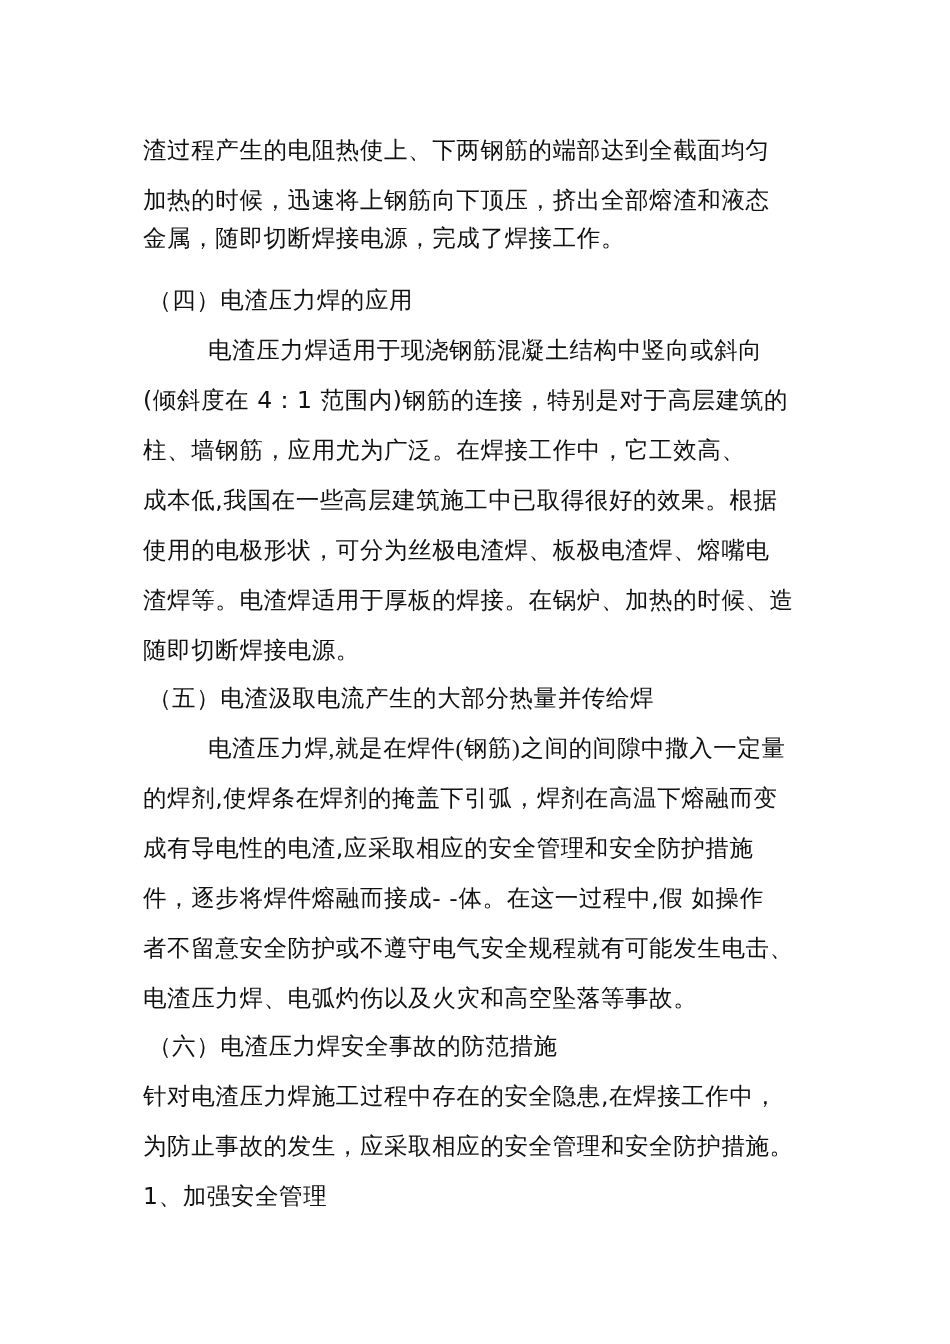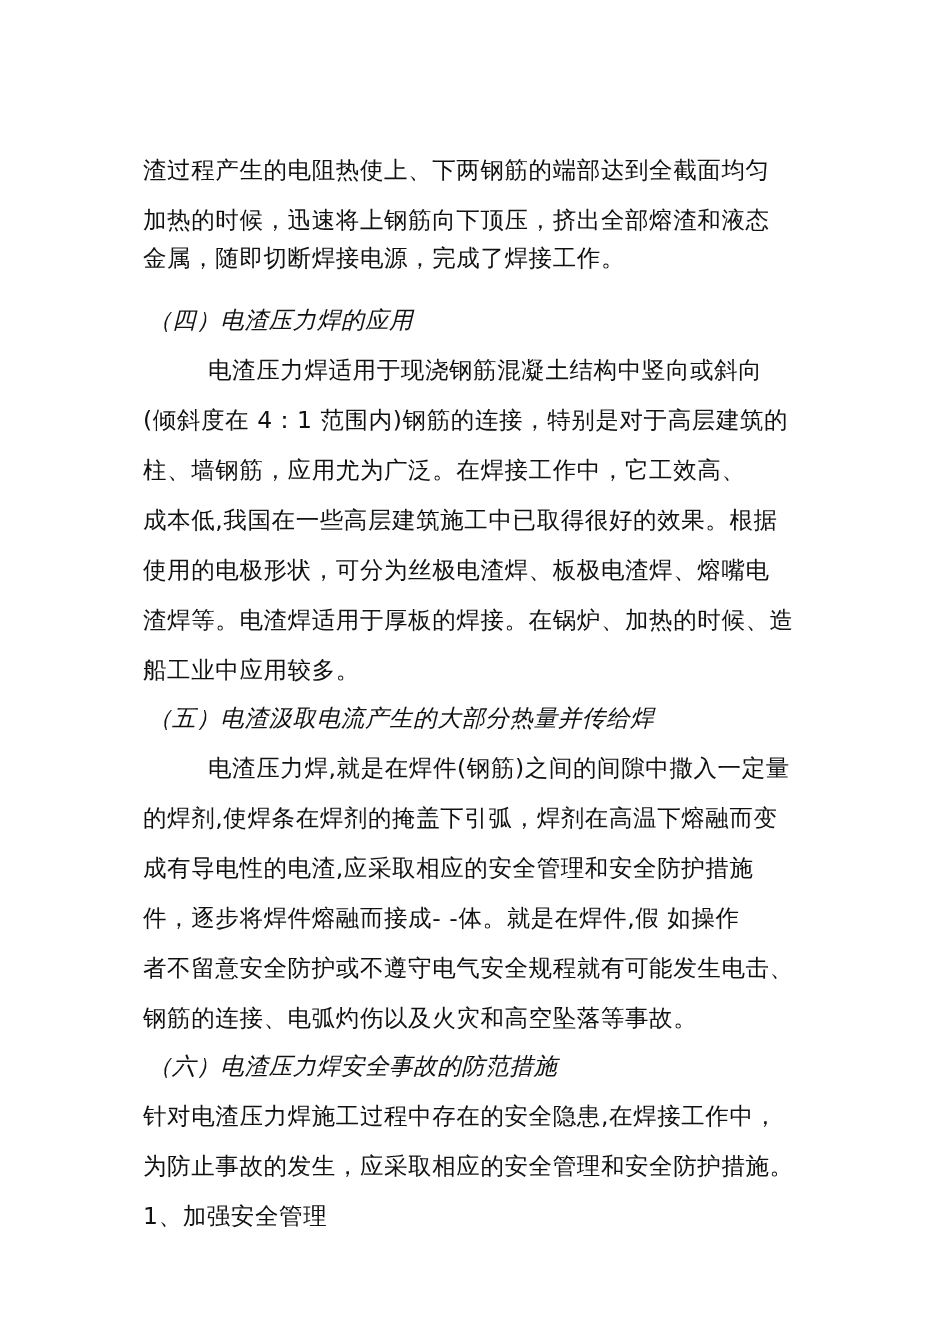--- a/index.html
+++ b/index.html
@@ -15,52 +15,51 @@
       font-family: "DejaVu Sans", "Liberation Sans", sans-serif;
       color: #111111;
     }
     .line {
       position: absolute;
       left: 143px;
       font-size: 23.5px;
       line-height: 30px;
       white-space: nowrap;
       letter-spacing: 0.6px;
-      margin-top: 20px;
     }
     .heading {
       left: 148px;
-      font-style: italic;
     }
     .indent {
       left: 208px;
+      font-family: Liberation Serif, serif;
     }
   </style>
 </head>
 <body>
 
 <div>
   <div class="line" style="top:135px">渣过程产生的电阻热使上、下两钢筋的端部达到全截面均匀</div>
   <div class="line" style="top:185px">加热的时候，迅速将上钢筋向下顶压，挤出全部熔渣和液态</div>
   <div class="line" style="top:223px">金属，随即切断焊接电源，完成了焊接工作。</div>
 
   <div class="line heading" style="top:285px">（四）电渣压力焊的应用</div>
   <div class="line indent" style="top:335px">电渣压力焊适用于现浇钢筋混凝土结构中竖向或斜向</div>
   <div class="line" style="top:385px">(倾斜度在 4：1 范围内)钢筋的连接，特别是对于高层建筑的</div>
   <div class="line" style="top:435px">柱、墙钢筋，应用尤为广泛。在焊接工作中，它工效高、</div>
   <div class="line" style="top:485px">成本低,我国在一些高层建筑施工中已取得很好的效果。根据</div>
   <div class="line" style="top:535px">使用的电极形状，可分为丝极电渣焊、板极电渣焊、熔嘴电</div>
   <div class="line" style="top:585px">渣焊等。电渣焊适用于厚板的焊接。在锅炉、加热的时候、造</div>
-  <div class="line" style="top:635px">船工业中应用较多。</div>
+  <div class="line" style="top:635px">随即切断焊接电源。</div>
 
   <div class="line heading" style="top:683px">（五）电渣汲取电流产生的大部分热量并传给焊</div>
   <div class="line indent" style="top:733px">电渣压力焊,就是在焊件(钢筋)之间的间隙中撒入一定量</div>
   <div class="line" style="top:783px">的焊剂,使焊条在焊剂的掩盖下引弧，焊剂在高温下熔融而变</div>
   <div class="line" style="top:833px">成有导电性的电渣,应采取相应的安全管理和安全防护措施</div>
-  <div class="line" style="top:883px">件，逐步将焊件熔融而接成- -体。就是在焊件,假 如操作</div>
+  <div class="line" style="top:883px">件，逐步将焊件熔融而接成- -体。在这一过程中,假 如操作</div>
   <div class="line" style="top:933px">者不留意安全防护或不遵守电气安全规程就有可能发生电击、</div>
-  <div class="line" style="top:983px">钢筋的连接、电弧灼伤以及火灾和高空坠落等事故。</div>
+  <div class="line" style="top:983px">电渣压力焊、电弧灼伤以及火灾和高空坠落等事故。</div>
 
   <div class="line heading" style="top:1031px">（六）电渣压力焊安全事故的防范措施</div>
   <div class="line" style="top:1081px">针对电渣压力焊施工过程中存在的安全隐患,在焊接工作中，</div>
   <div class="line" style="top:1131px">为防止事故的发生，应采取相应的安全管理和安全防护措施。</div>
   <div class="line" style="top:1181px">1、加强安全管理</div>
 </div>
 
 </body></html>

